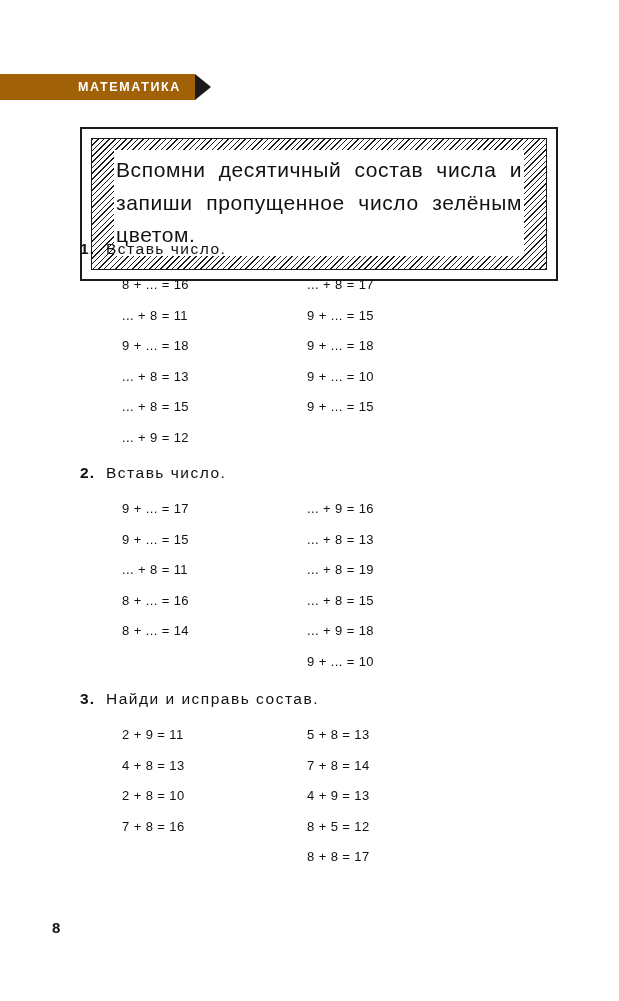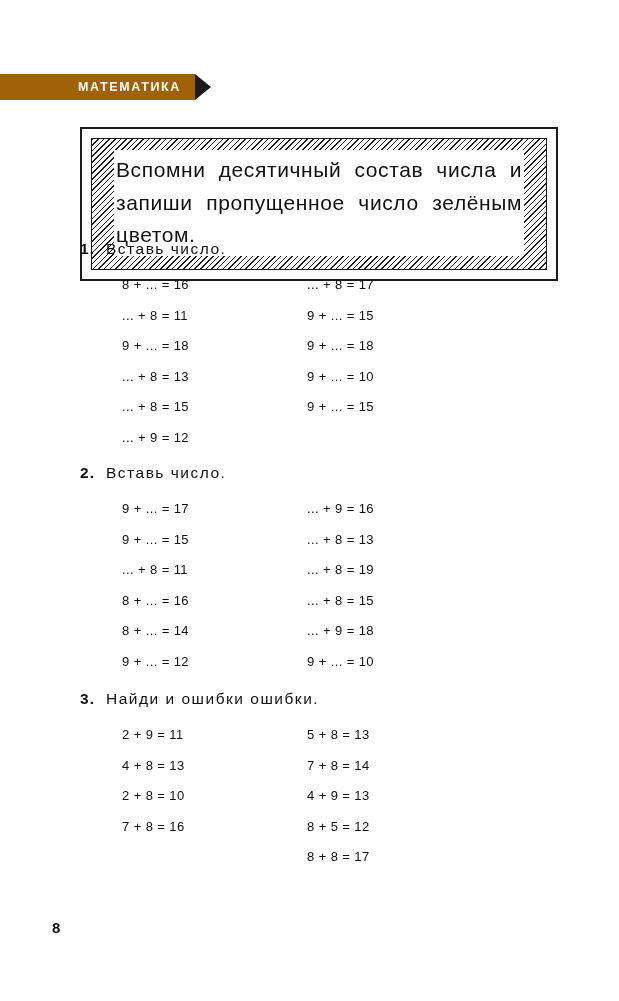--- a/index.html
+++ b/index.html
@@ -181,37 +181,36 @@
       <span class="task-num">2.</span>
       <span class="task-label">Вставь  число.</span>
     </div>
     <div class="cols">
       <div class="col">
         <div class="eq">9 + ... = 17</div>
         <div class="eq">9 + ... = 15</div>
         <div class="eq">... + 8 = 11</div>
         <div class="eq">8 + ... = 16</div>
         <div class="eq">8 + ... = 14</div>
-        <div class="eq">9 + ... = 12</div>
       </div>
       <div class="col">
         <div class="eq">... + 9 = 16</div>
         <div class="eq">... + 8 = 13</div>
         <div class="eq">... + 8 = 19</div>
         <div class="eq">... + 8 = 15</div>
         <div class="eq">... + 9 = 18</div>
         <div class="eq">9 + ... = 10</div>
       </div>
     </div>
   </div>
 
   <div class="task" style="top:690px;">
     <div class="task-title">
       <span class="task-num">3.</span>
-      <span class="task-label">Найди  и  ошибки  ошибки.</span>
+      <span class="task-label">Найди  и  исправь  состав.</span>
     </div>
     <div class="cols">
       <div class="col">
         <div class="eq">2 + 9 = 11</div>
         <div class="eq">4 + 8 = 13</div>
         <div class="eq">2 + 8 = 10</div>
         <div class="eq">7 + 8 = 16</div>
       </div>
       <div class="col">
         <div class="eq">5 + 8 = 13</div>

